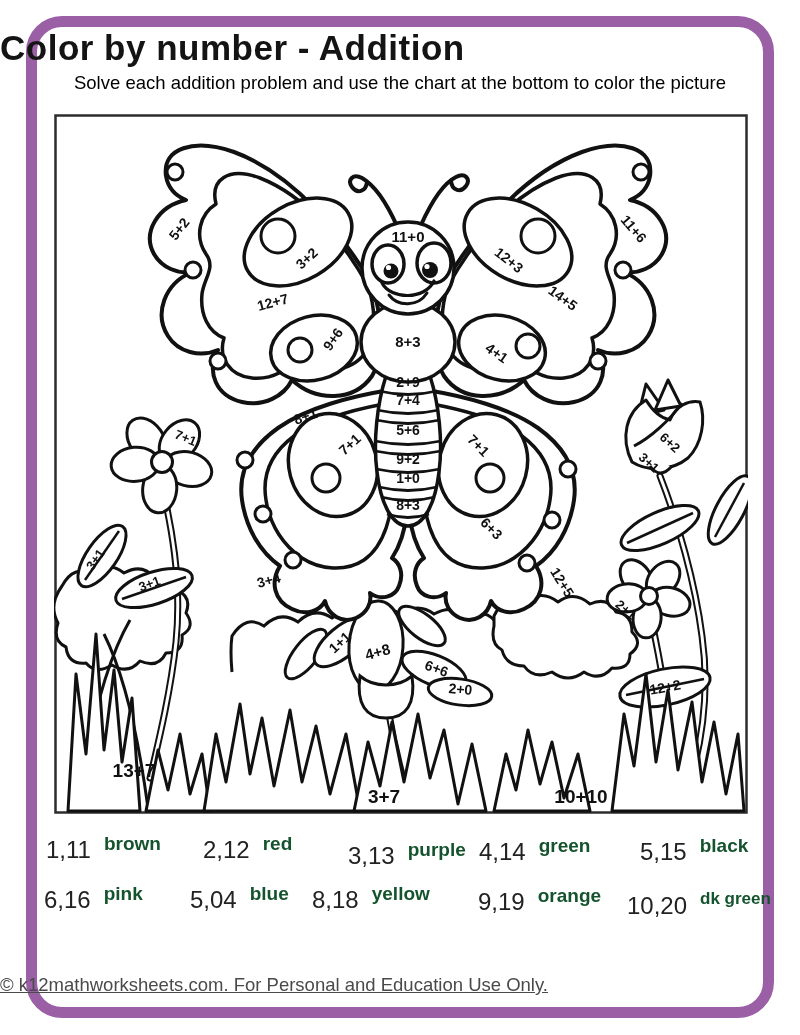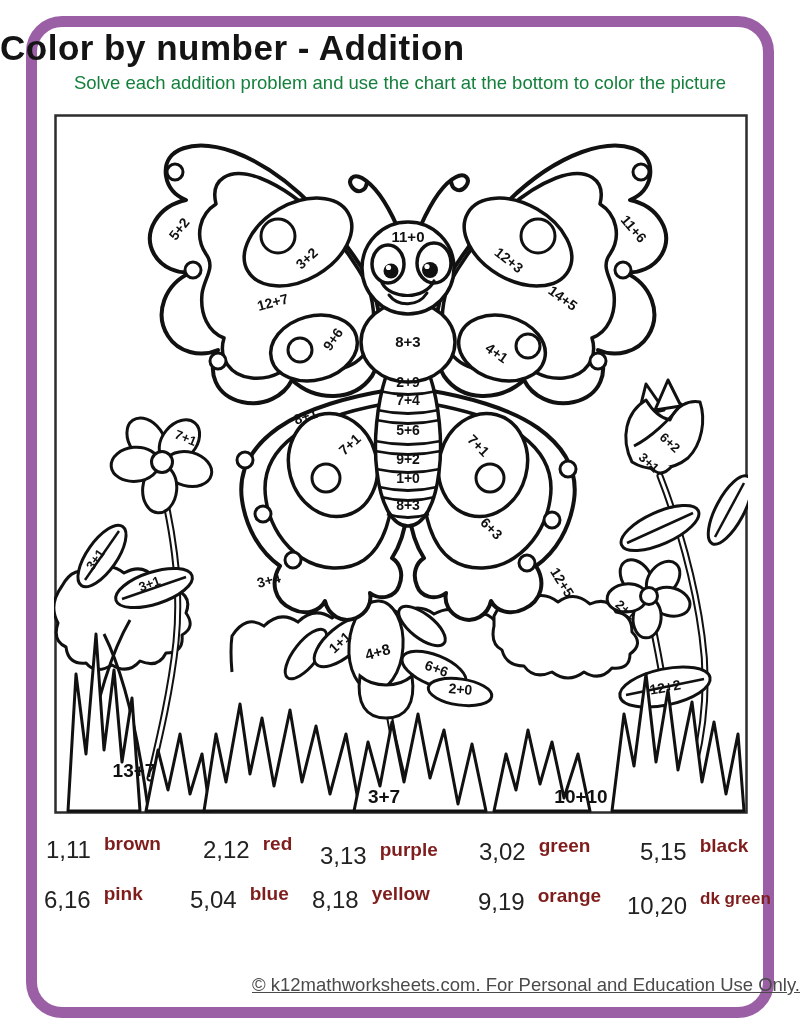--- a/index.html
+++ b/index.html
@@ -3,32 +3,32 @@
 <meta charset="utf-8">
 <style>
   html,body{margin:0;padding:0;}
   body{width:800px;height:1035px;background:#fff;position:relative;overflow:hidden;
        font-family:"Liberation Sans",sans-serif;color:#111;}
   .page-border{position:absolute;left:26px;top:16px;width:748px;height:1002px;
        border:11px solid #9a5fa5;border-radius:36px;box-sizing:border-box;}
   .title{position:absolute;top:28px;left:0;width:100%;text-align:left;
        font-size:35px;font-weight:bold;color:#141414;letter-spacing:.5px;}
   .subtitle{position:absolute;top:72px;left:0;width:100%;text-align:center;
-       font-size:18.5px;color:#15803d;}
+       font-size:18.5px;color:#000000;}
   .frame-svg{position:absolute;left:54px;top:114px;}
   svg text{font-family:"Liberation Sans","DejaVu Sans",sans-serif;font-weight:bold;
        fill:#111;text-anchor:middle;}
   .lbl{font-size:14px;}
   .lbl-sm{font-size:13px;}
   .lbl-md{font-size:15px;}
   .grass-lbl{font-size:19px;}
   .key-cell{position:absolute;display:flex;align-items:flex-start;gap:13px;white-space:nowrap;}
   .key-num{font-size:24px;color:#222;font-weight:400;}
-  .key-color{font-size:19px;font-weight:bold;color:#7f1d1d;position:relative;top:-3px;}
-  .footer{position:absolute;top:974px;left:0;width:100%;text-align:right;
+  .key-color{font-size:19px;font-weight:bold;color:#14532d;position:relative;top:-3px;}
+  .footer{position:absolute;top:974px;left:0;width:100%;text-align:left;
        font-size:18.5px;color:#4a4a4a;}
   .footer .footer-link{text-decoration:underline;}
 </style>
 </head>
 <body>
 
 <div class="page-border" style="border-color: rgb(154, 95, 165);"></div>
 
 <div class="title">Color by number - Addition</div>
 <div class="subtitle">Solve each addition problem and use the chart at the bottom to color the picture</div>
@@ -240,26 +240,26 @@
 
 <div>
   <div class="key-cell" style="left:46px;top:836px">
     <span class="key-num">1,11</span>
     <span class="key-color">brown</span>
   </div>
   <div class="key-cell" style="left:203px;top:836px">
     <span class="key-num">2,12</span>
     <span class="key-color">red</span>
   </div>
-  <div class="key-cell" style="left:320px;top:842px">
+  <div class="key-cell" style="left:348px;top:842px">
     <span class="key-num">3,13</span>
     <span class="key-color">purple</span>
   </div>
   <div class="key-cell" style="left:479px;top:838px">
-    <span class="key-num">3,02</span>
+    <span class="key-num">4,14</span>
     <span class="key-color">green</span>
   </div>
   <div class="key-cell" style="left:640px;top:838px">
     <span class="key-num">5,15</span>
     <span class="key-color">black</span>
   </div>
   <div class="key-cell" style="left:44px;top:886px">
     <span class="key-num">6,16</span>
     <span class="key-color">pink</span>
   </div>

